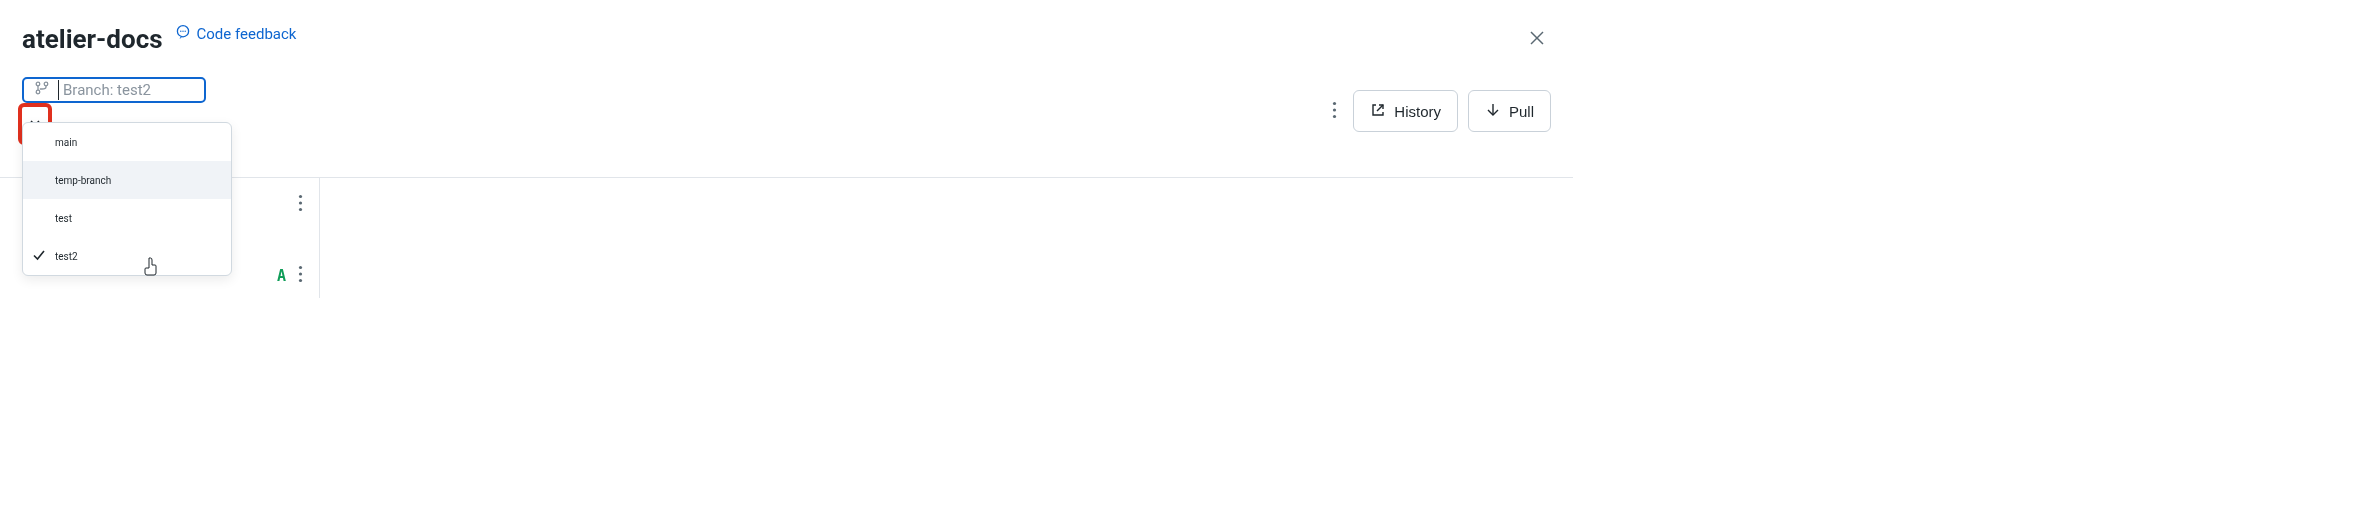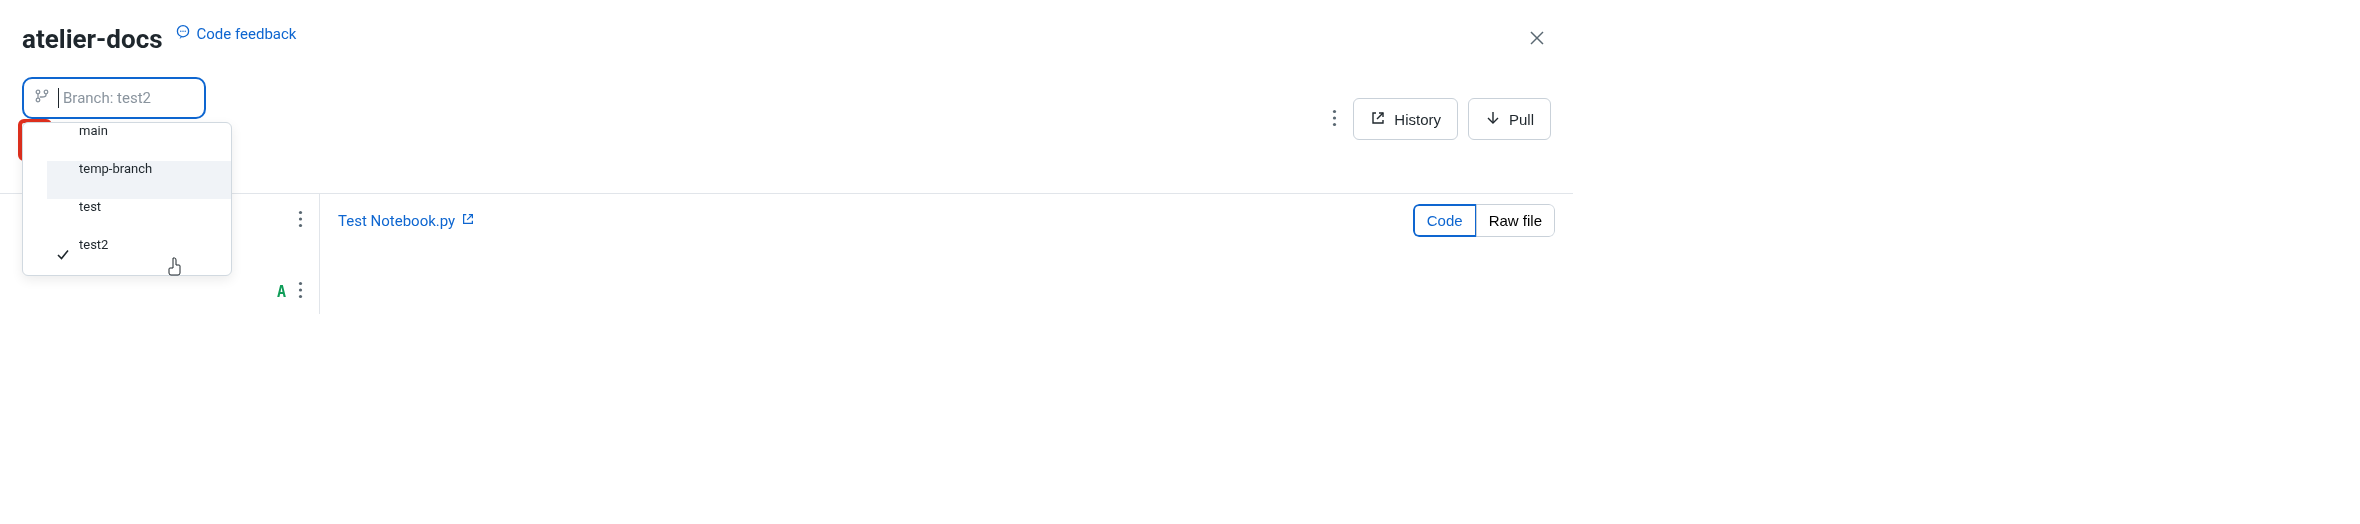--- a/index.html
+++ b/index.html
@@ -50,23 +50,23 @@
       align-items: center;
       padding: 22px 22px 0 22px;
       gap: 10px;
     }
     .branch-selector-wrap {
       position: relative;
     }
     .branch-selector {
       display: flex;
       align-items: center;
-      height: 42px;
+      height: 26px;
       border: 2px solid #0e66d0;
-      border-radius: 10px;
+      border-radius: 5px;
       overflow: hidden;
     }
     .branch-input {
       display: flex;
       align-items: center;
       gap: 8px;
       padding: 0 10px;
       height: 100%;
       font-size: 15px;
       color: #8a949e;
@@ -130,27 +130,26 @@
       left: 0;
       width: 210px;
       background: #fff;
       border: 1px solid #d1d9e0;
       border-radius: 6px;
       box-shadow: 0 4px 12px rgba(0,0,0,0.08);
       z-index: 10;
     }
     .branch-item {
       display: flex;
-      align-items: flex-start;
+      align-items: center;
       height: 38px;
       padding: 0 14px 0 32px;
-      font-size: 13px;
-      cursor: pointer;
-      position: relative;
-      margin-left: 24px;
+      font-size: 10px;
+      cursor: pointer;
+      position: relative;
     }
     .branch-item.hovered {
       background: #f0f3f7;
     }
     .branch-item .check {
       position: absolute;
       left: 8px;
       top: 50%;
       transform: translateY(-50%);
       color: #1f272d;
@@ -379,34 +378,14 @@
             <circle cx="2.5" cy="2.5" r="1.6"></circle>
             <circle cx="2.5" cy="9" r="1.6"></circle>
             <circle cx="2.5" cy="15.5" r="1.6"></circle>
           </svg>
         </span>
       </button>
     </div>
   </div>
 
   <div class="right-pane">
-    <div class="file-header-row">
-      <a href="#" class="file-link">
-        <span>Test Notebook.py</span>
-        <span>
-          <svg width="14" height="14" viewBox="0 0 16 16" fill="none" stroke="#0e66d0" stroke-width="1.4">
-            <path d="M6 3 H3 V13 H13 V10"></path>
-            <path d="M9 3 H13 V7"></path>
-            <line x1="13" y1="3" x2="7" y2="9"></line>
-          </svg>
-        </span>
-      </a>
-      <div class="view-toggle">
-        <button class="active">
-          <span>Code</span>
-        </button>
-        <button>
-          <span>Raw file</span>
-        </button>
-      </div>
-    </div>
   </div>
 </div>
 
 </body></html>

